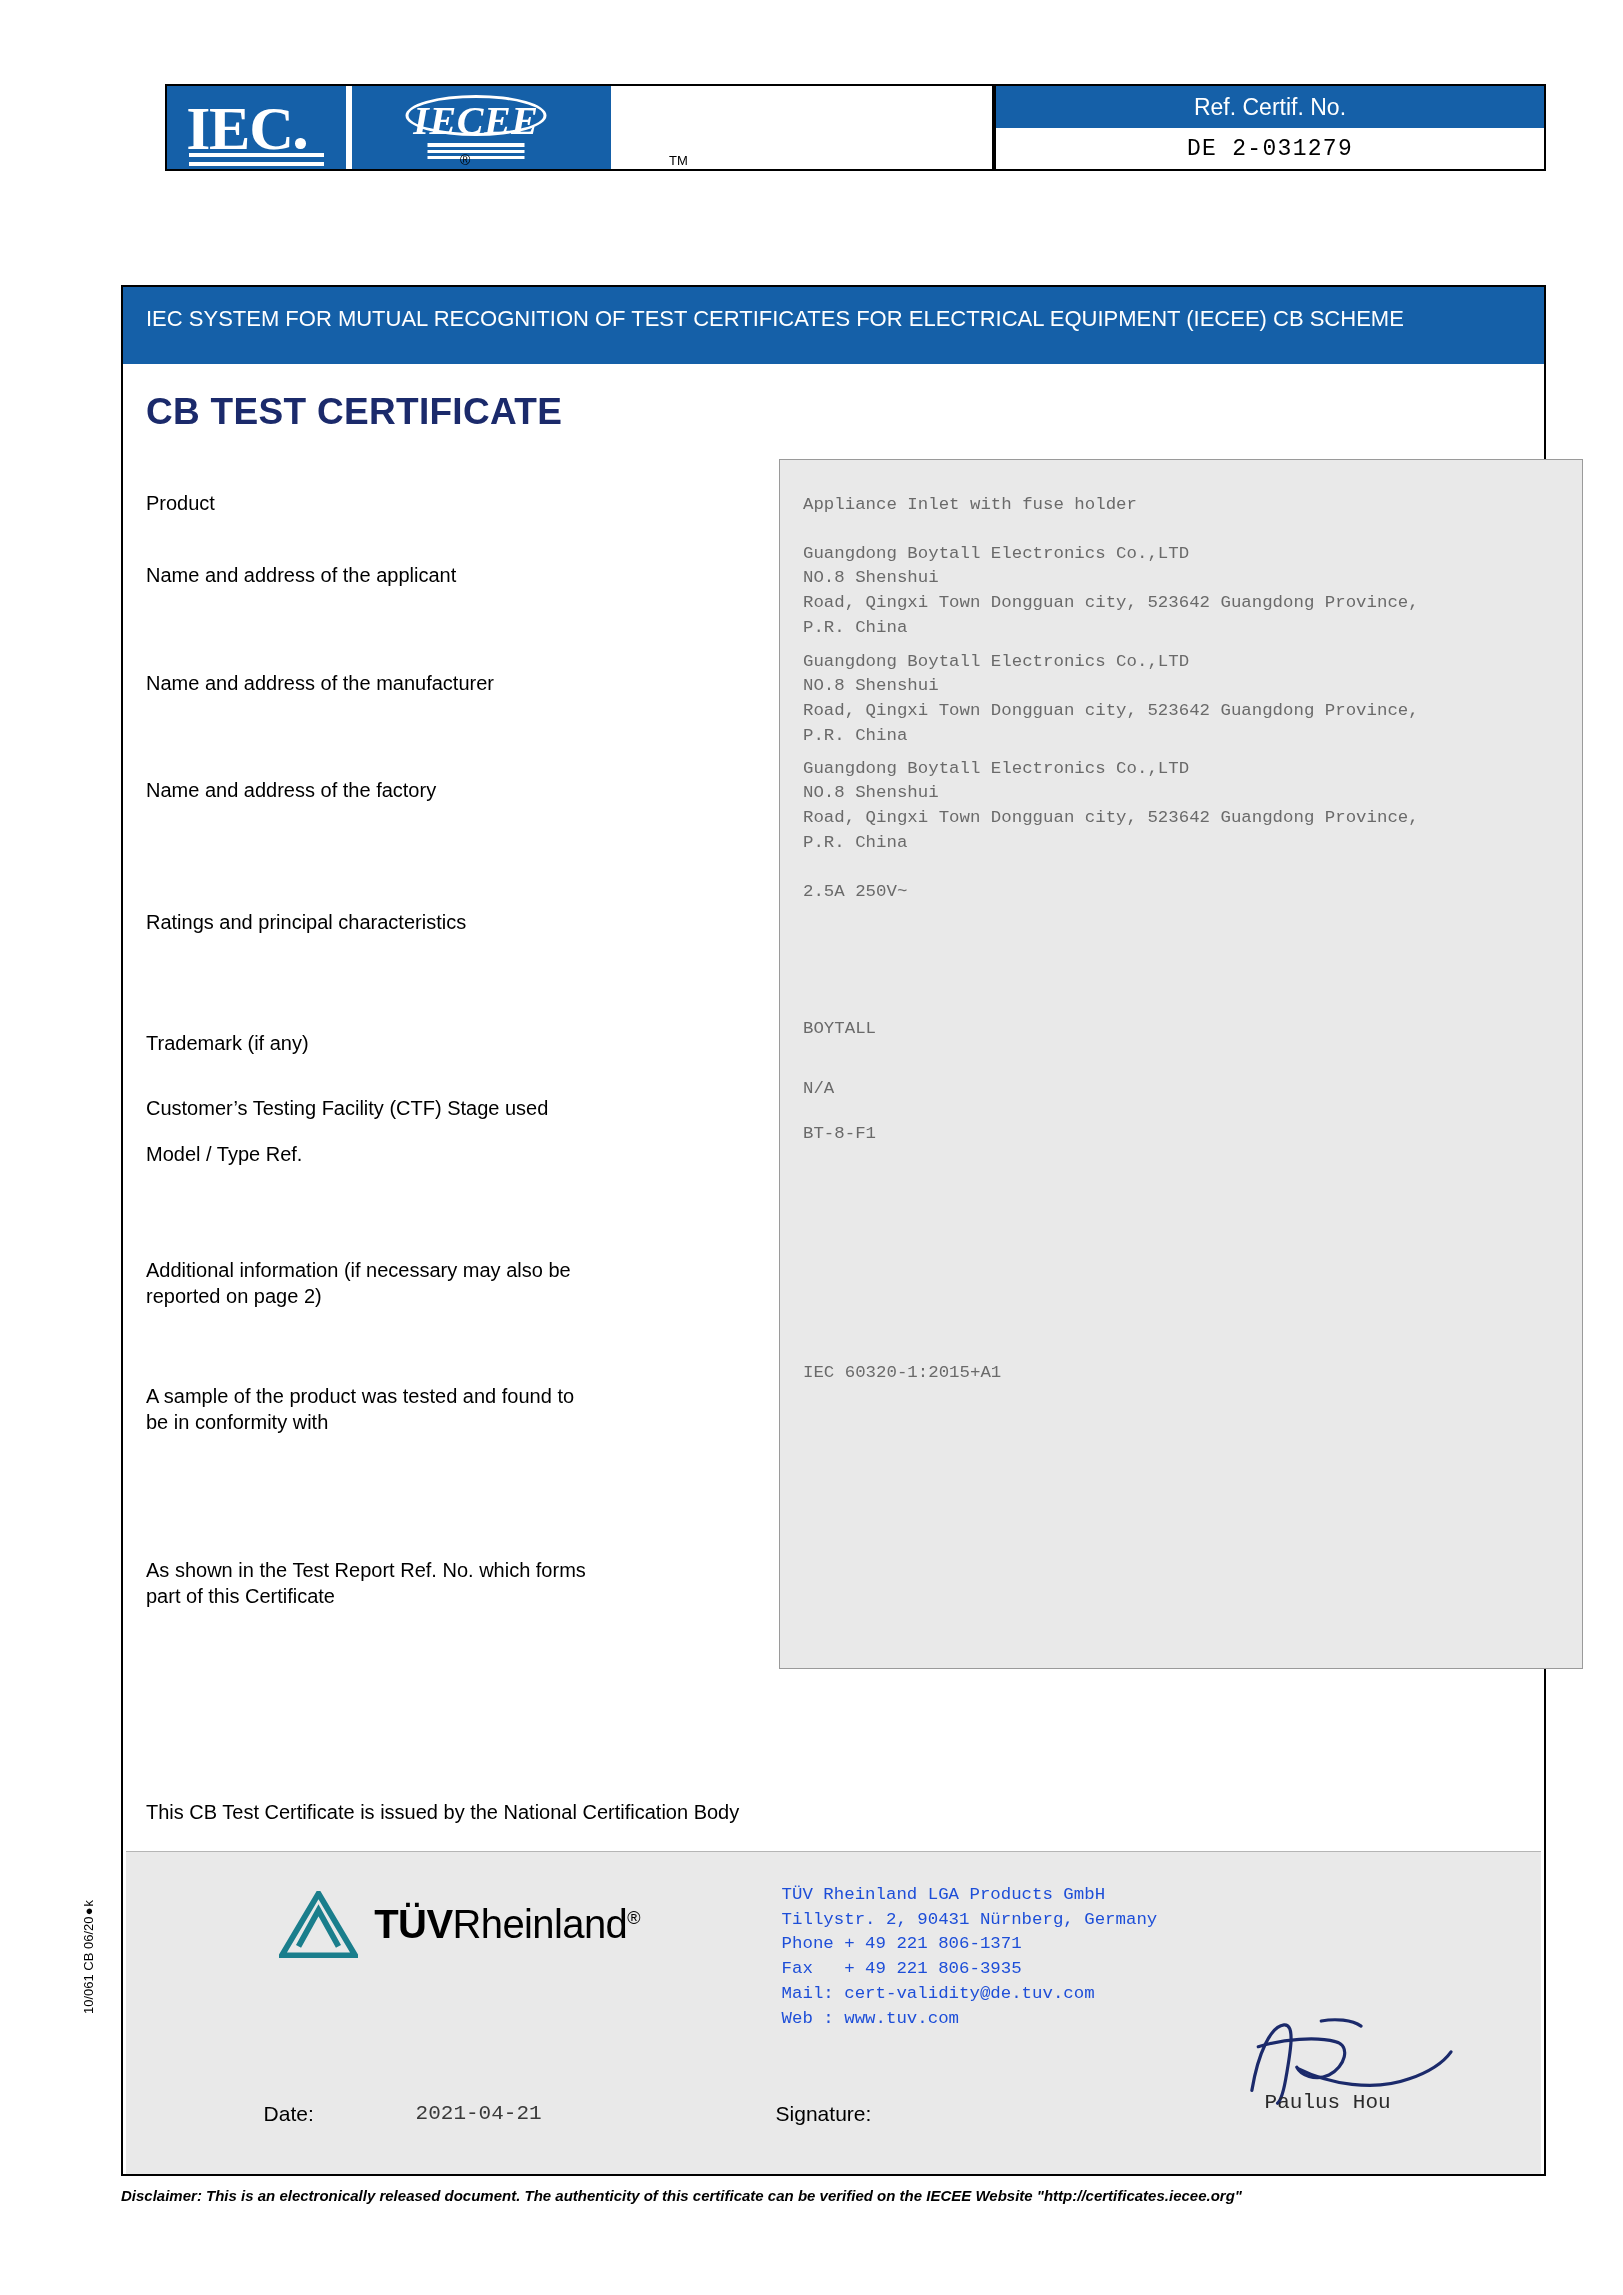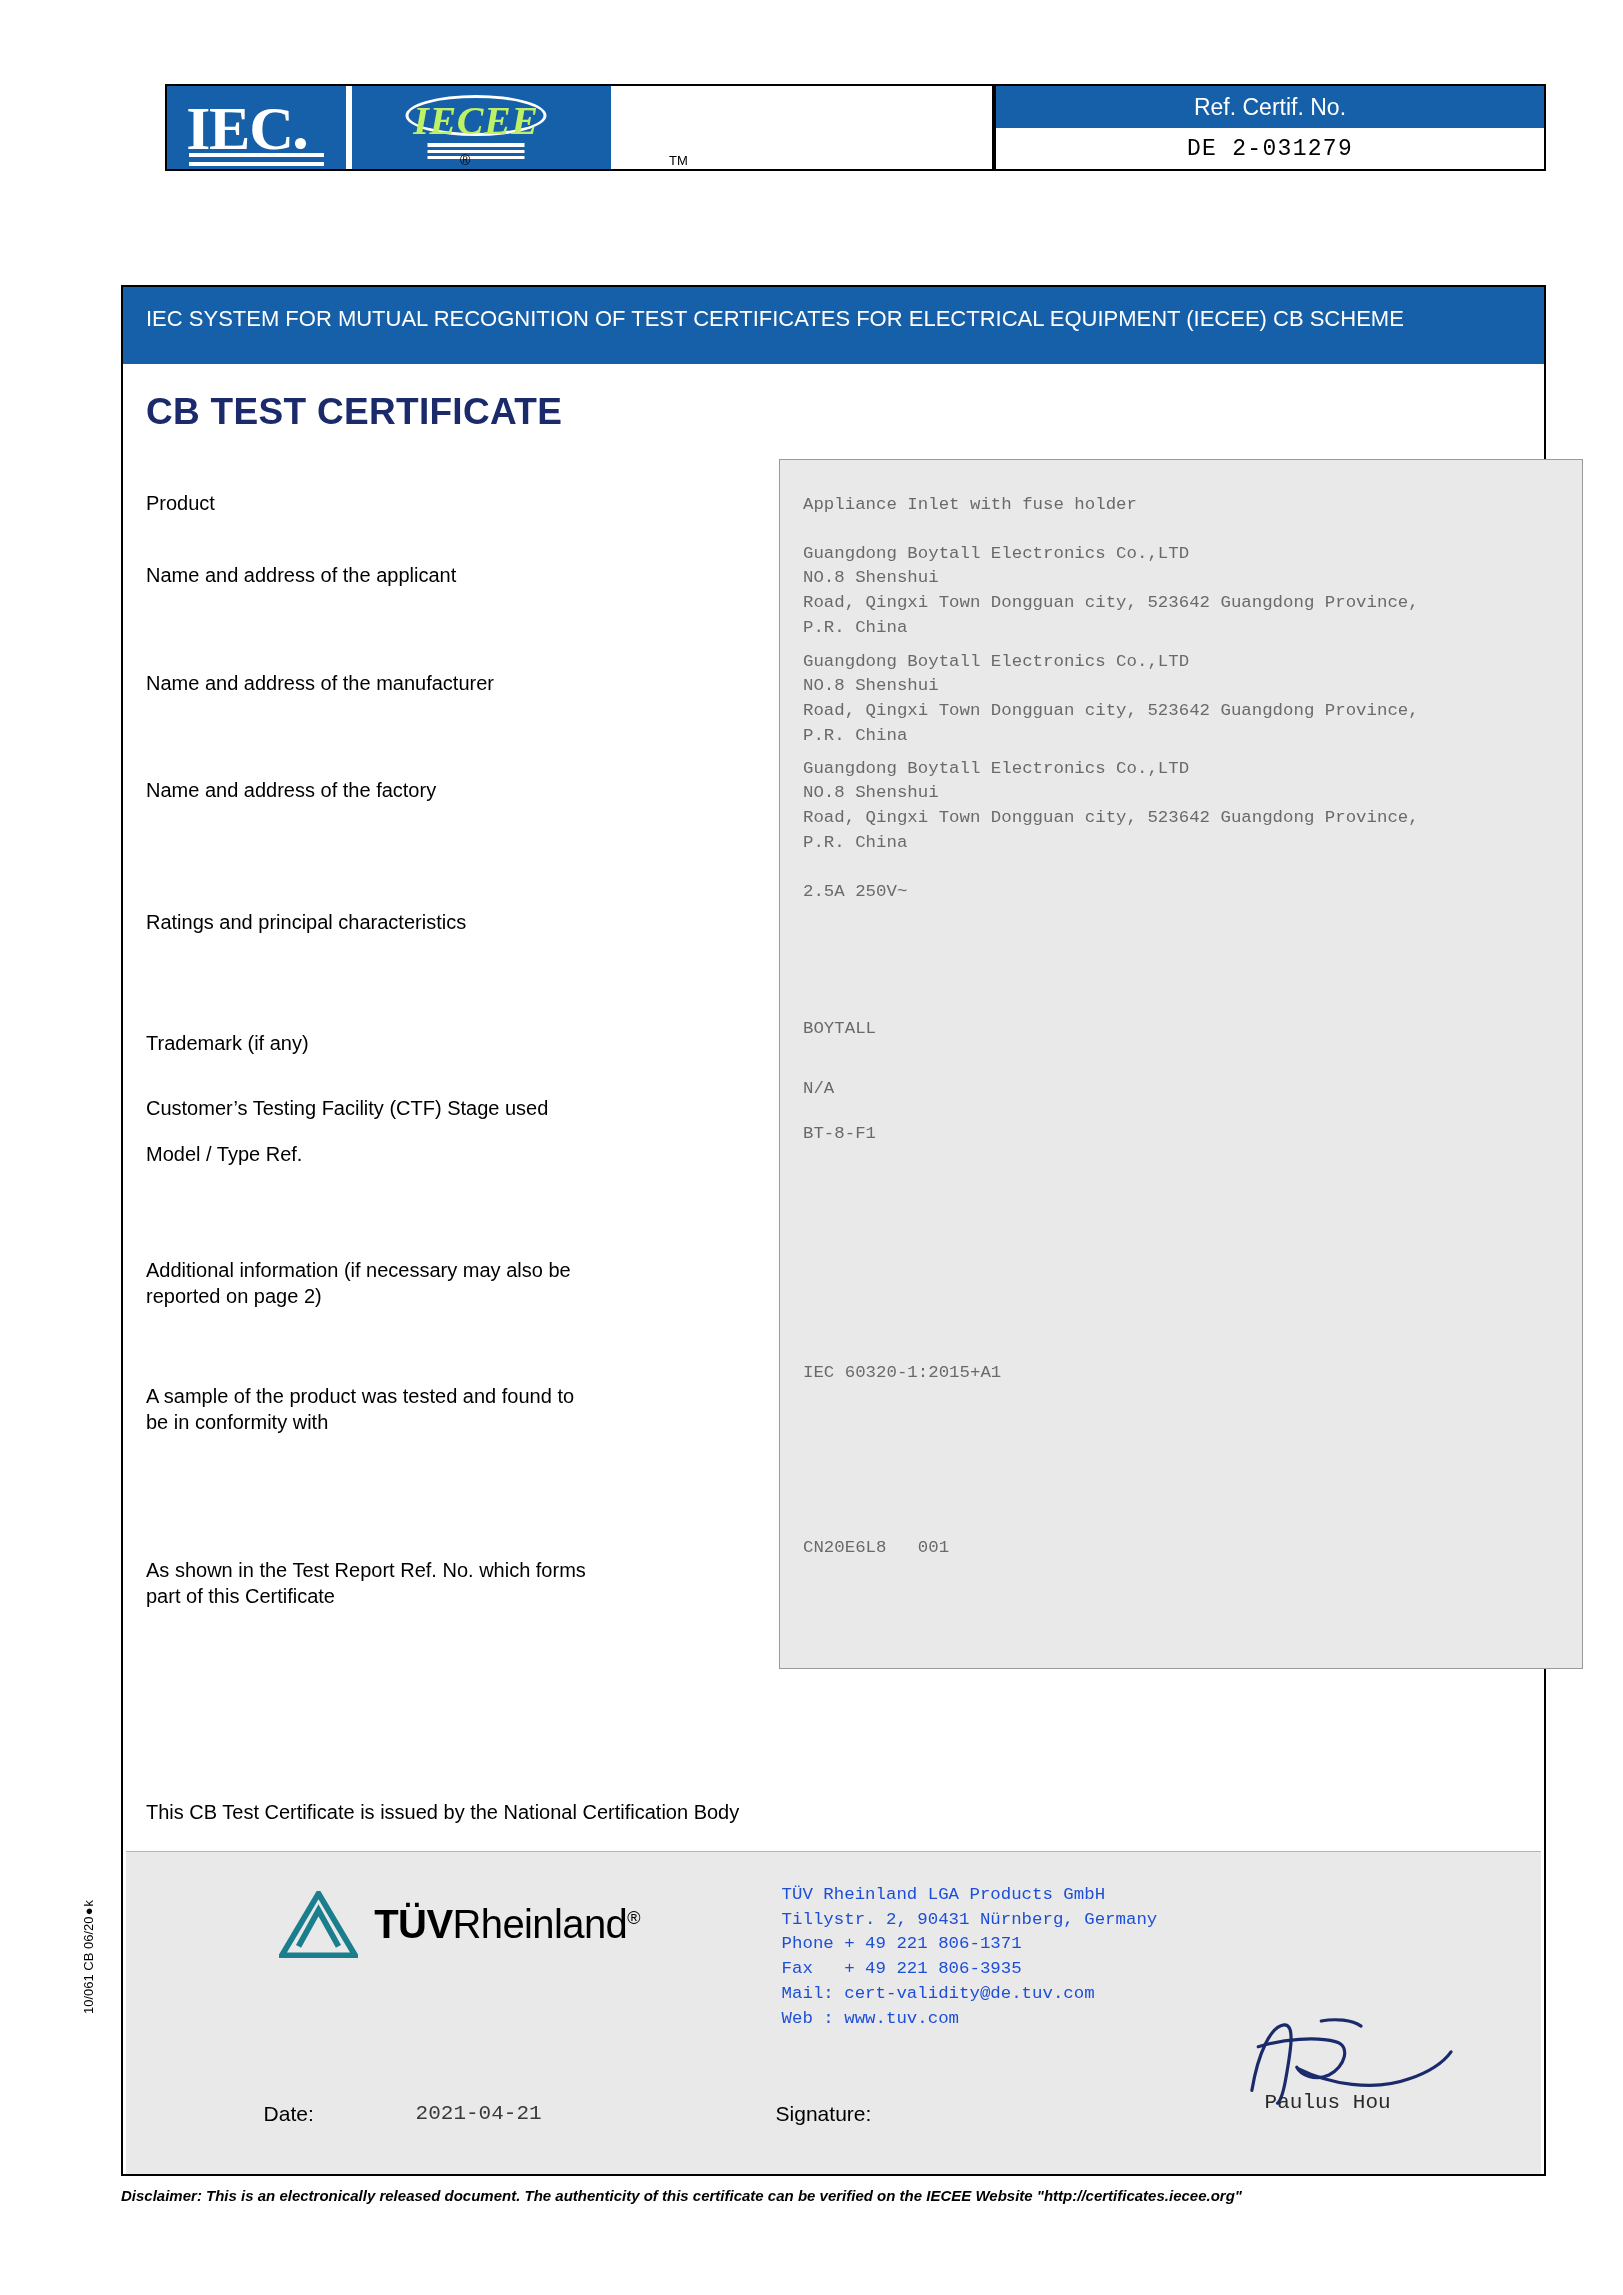--- a/index.html
+++ b/index.html
@@ -105,21 +105,21 @@
   .iecee-inner {
     background: #1560a8;
     width: 100%;
     height: 100%;
     display: flex;
     align-items: center;
     justify-content: center;
     position: relative;
   }
   .iecee-text {
-    color: #bef264;
+    color: #ffffff;
     font-family: "Liberation Serif", serif;
     font-weight: bold;
     font-style: italic;
     font-size: 40px;
     letter-spacing: 0.6px;
     position: relative;
     top: -7.7px;
   }
   .iecee-ellipse {
     position: absolute;
@@ -440,21 +440,20 @@
         <div class="value" style="top:297px;">Guangdong Boytall Electronics Co.,LTD
 NO.8 Shenshui
 Road, Qingxi Town Dongguan city, 523642 Guangdong Province,
 P.R. China</div>
         <div class="value" style="top:420px;">2.5A 250V~</div>
         <div class="value" style="top:557px;">BOYTALL</div>
         <div class="value" style="top:617px;">N/A</div>
         <div class="value" style="top:662px;">BT-8-F1</div>
         <div class="value" style="top:772px;"></div>
         <div class="value" style="top:901px;">IEC 60320-1:2015+A1</div>
-        <div class="value" style="top:1076px;">CN20E6L8   001</div>
       </div>
     </div>
 
     <div class="issued-by">This CB Test Certificate is issued by the National Certification Body</div>
 
     <div class="tuv-block">
 
       <div class="tuv-logo">
         <div class="tuv-tri">
           <svg width="79" height="67" viewBox="0 0 122 104">

